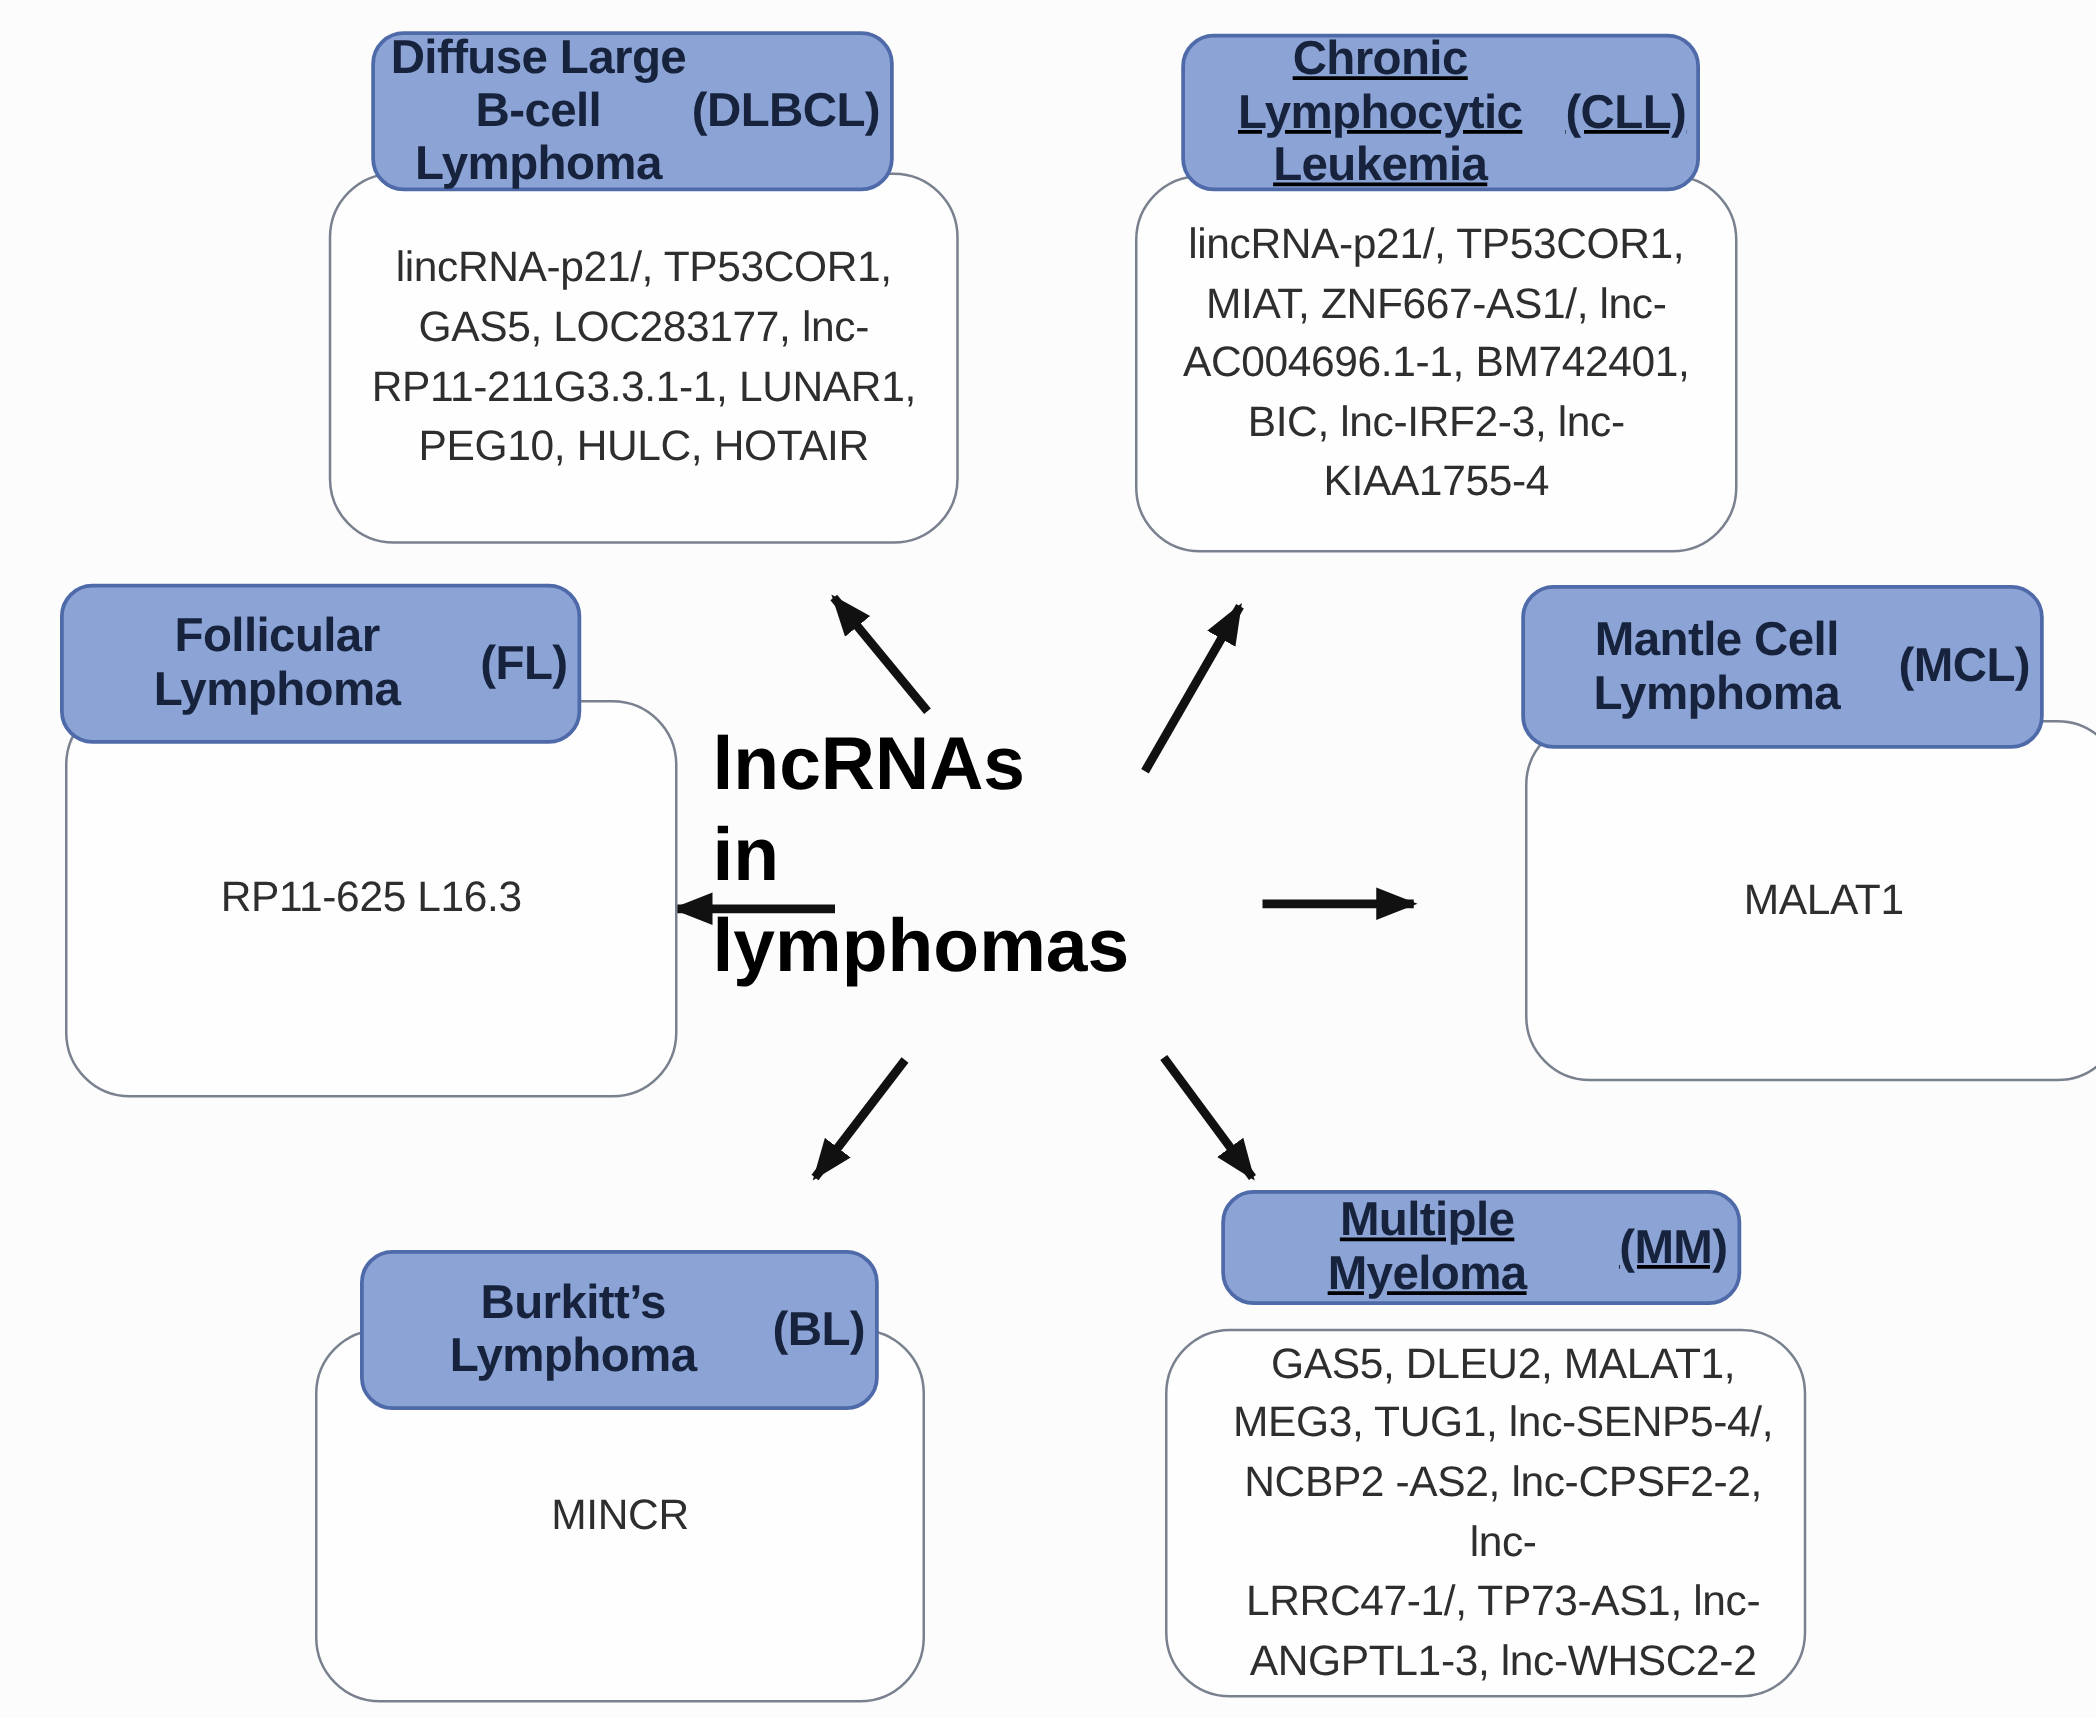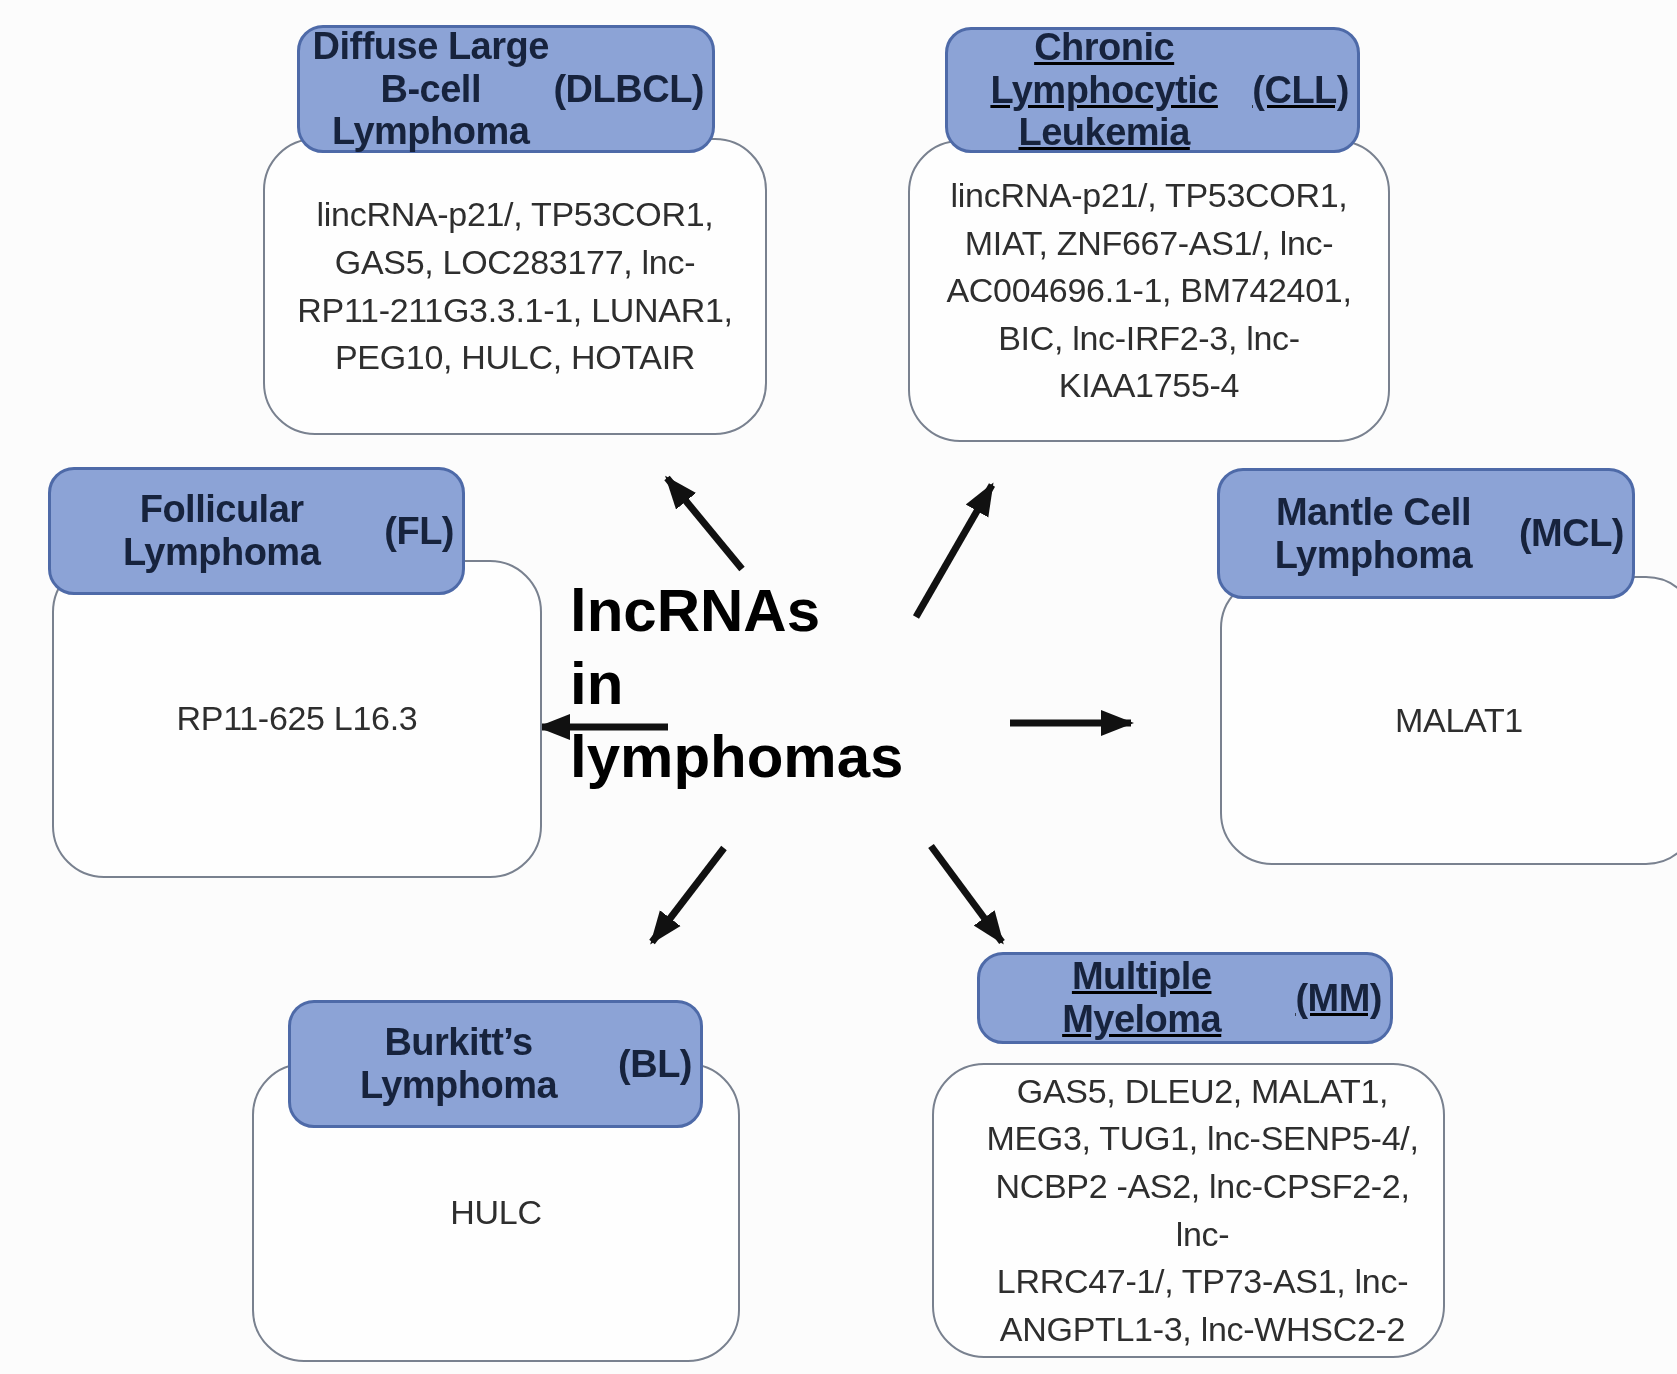--- a/index.html
+++ b/index.html
@@ -144,21 +144,21 @@
 
   <div class="node-body" id="mcl-body">
     <div class="node-genes">MALAT1</div>
   </div>
   <div class="node-header" id="mcl-header">
     <span class="node-title">Mantle Cell Lymphoma</span>
     <span class="node-abbr">(MCL)</span>
   </div>
 
   <div class="node-body" id="bl-body">
-    <div class="node-genes">HULC</div>
+    <div class="node-genes">MINCR</div>
   </div>
   <div class="node-header" id="bl-header">
     <span class="node-title">Burkitt’s Lymphoma</span>
     <span class="node-abbr">(BL)</span>
   </div>
 
   <div class="node-body" id="mm-body">
     <div class="node-genes">GAS5, DLEU2, MALAT1,
 MEG3, TUG1, lnc-SENP5-4/,
 NCBP2 -AS2, lnc-CPSF2-2, lnc-

